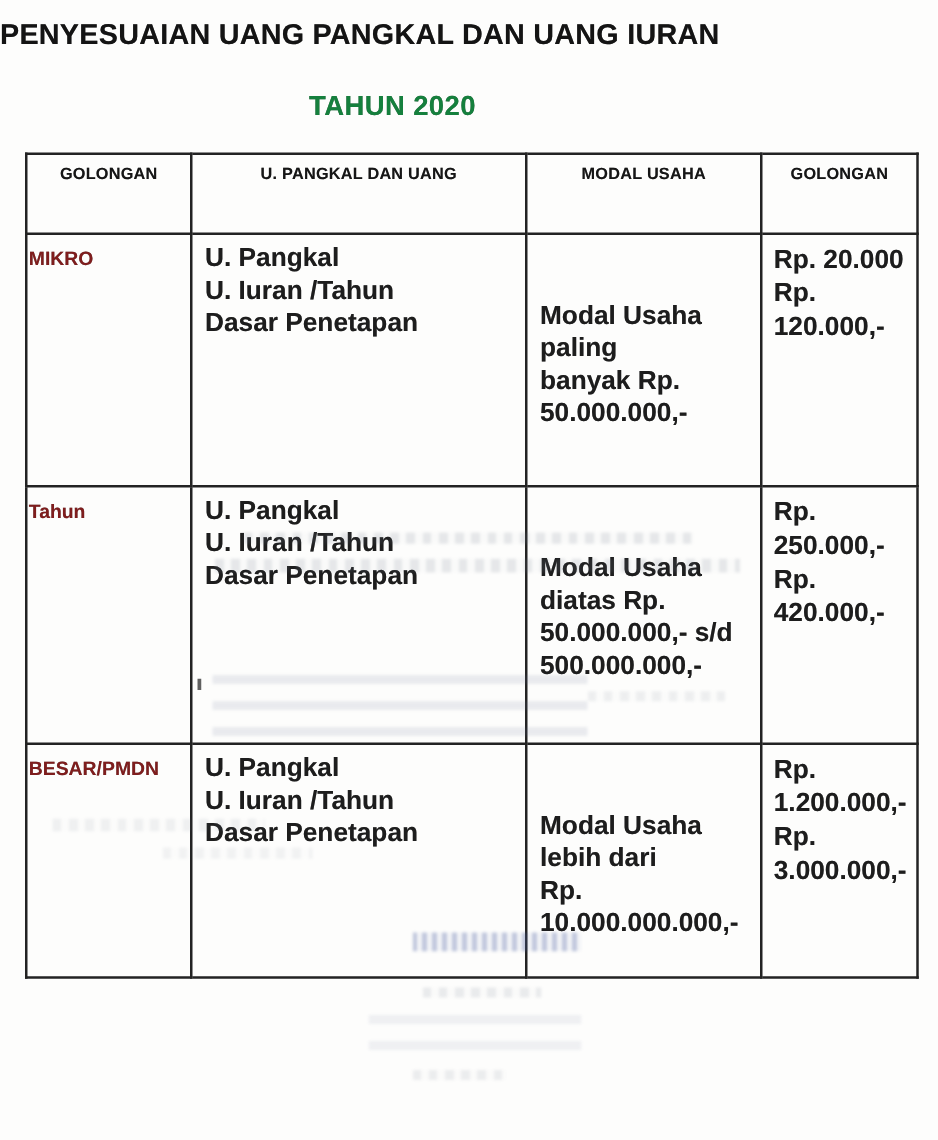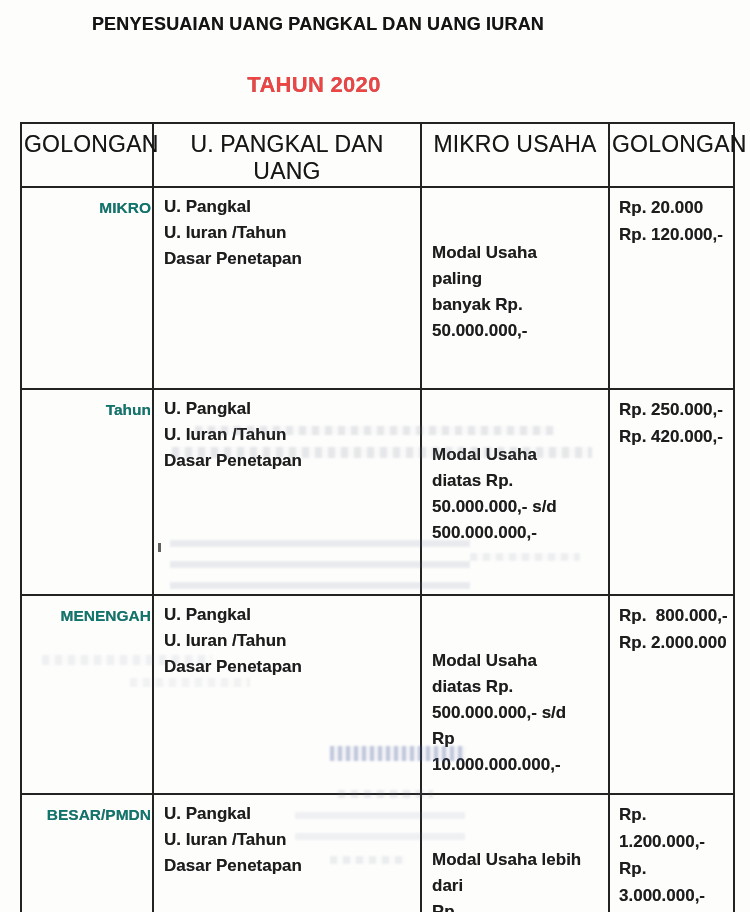--- a/index.html
+++ b/index.html
@@ -18,78 +18,77 @@
   }
   .page {
     position: absolute;
     inset: 0;
   }
   .doc-title {
     position: absolute;
     top: 14px;
     left: 0;
     width: 636px;
-    text-align: center;
-    font-size: 18px;
+    font-size: 23px;
     font-weight: 700;
     letter-spacing: 0.2px;
     color: #141414;
     text-shadow: 0 0 0.5px rgba(0,0,0,0.55);
   }
   .doc-subtitle {
     position: absolute;
     top: 72px;
     left: 0;
     width: 628px;
     text-align: center;
     font-size: 22px;
     font-weight: 700;
     letter-spacing: 0.3px;
-    color: #ef4444;
+    color: #15803d;
     text-shadow: 0 0 0.5px rgba(0,0,0,0.55);
   }
   table.fee-table {
     position: absolute;
     left: 20px;
     top: 122px;
     width: 713px;
     border-collapse: collapse;
     table-layout: fixed;
   }
   .fee-table th, .fee-table td {
     border: 2.4px solid #232323;
     vertical-align: top;
     text-shadow: 0 0 0.4px rgba(20,20,20,0.5);
   }
   .fee-table th {
     height: 55px;
     padding: 7px 2px 0 2px;
-    font-size: 23px;
-    font-weight: 400;
+    font-size: 13px;
+    font-weight: 700;
     text-align: center;
     letter-spacing: 0.2px;
     color: #161616;
   }
   .fee-table td {
-    font-size: 17px;
+    font-size: 21px;
     line-height: 26px;
     font-weight: 600;
     white-space: pre-wrap;
     color: #1d1d1d;
   }
   .row-0 td { height: 148px; }
   .row-1 td { height: 152px; }
   .row-2 td { height: 145px; }
   .row-3 td { height: 133px; }
   td.cell-golongan {
-    text-align: right;
+    text-align: left;
     font-weight: 700;
     padding-top: 7px;
     font-size: 15.5px;
-    color: #0f766e;
+    color: #7f1d1d;
   }
   td.cell-details {
     padding: 6px 8px 0 10px;
   }
   td.cell-modal {
     padding: 52px 20px 0 10px;
     margin-left: 20px;
   }
   td.cell-nominal {
     padding: 6px 2px 0 9px;
@@ -134,21 +133,21 @@
     <colgroup>
       <col style="width:132px">
       <col style="width:268px">
       <col style="width:188px">
       <col style="width:125px">
     </colgroup>
     <thead>
       <tr>
         <th>GOLONGAN</th>
         <th>U. PANGKAL DAN UANG</th>
-        <th>MIKRO USAHA</th>
+        <th>MODAL USAHA</th>
         <th>GOLONGAN</th>
       </tr>
     </thead>
     <tbody>
       <tr class="row-0">
         <td class="cell-golongan">MIKRO</td>
         <td class="cell-details">U. Pangkal
 U. Iuran /Tahun
 Dasar Penetapan</td>
         <td class="cell-modal">Modal Usaha paling
@@ -159,31 +158,20 @@
       <tr class="row-1">
         <td class="cell-golongan">Tahun</td>
         <td class="cell-details">U. Pangkal
 U. Iuran /Tahun
 Dasar Penetapan</td>
         <td class="cell-modal">Modal Usaha diatas Rp.
 50.000.000,- s/d
 500.000.000,-</td>
         <td class="cell-nominal">Rp. 250.000,-
 Rp. 420.000,-</td>
-      </tr>
-      <tr class="row-2">
-        <td class="cell-golongan">MENENGAH</td>
-        <td class="cell-details">U. Pangkal
-U. Iuran /Tahun
-Dasar Penetapan</td>
-        <td class="cell-modal">Modal Usaha diatas Rp.
-500.000.000,- s/d Rp
-10.000.000.000,-</td>
-        <td class="cell-nominal">Rp.  800.000,-
-Rp. 2.000.000</td>
       </tr>
       <tr class="row-3">
         <td class="cell-golongan">BESAR/PMDN</td>
         <td class="cell-details">U. Pangkal
 U. Iuran /Tahun
 Dasar Penetapan</td>
         <td class="cell-modal">Modal Usaha lebih dari
 Rp. 10.000.000.000,-</td>
         <td class="cell-nominal">Rp. 1.200.000,-
 Rp. 3.000.000,-</td>

